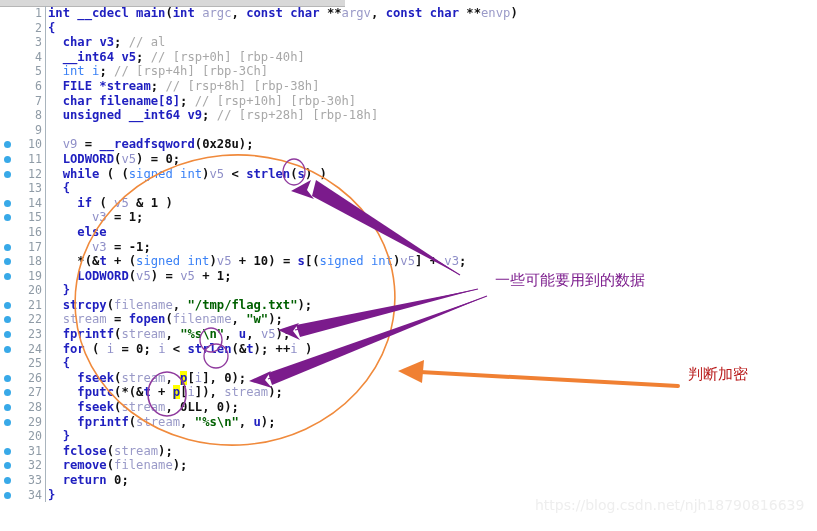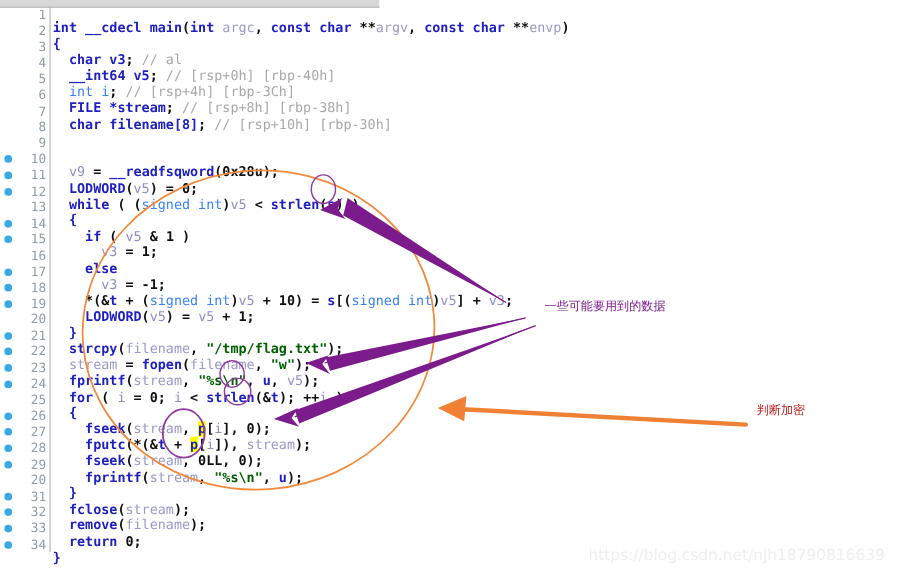--- a/index.html
+++ b/index.html
@@ -79,21 +79,21 @@
     left: 4px;
     top: 4px;
     width: 7px;
     height: 7px;
     border-radius: 50%;
     background: #38a9e8;
   }
   .code {
     position: absolute;
     left: 48px;
-    top: 12px;
+    top: 0;
     height: 14.6px;
   }
 
   
   .kw    { color: #2020c0; font-weight: bold; }   
   .fn    { color: #2020c0; font-weight: bold; }   
   .var   { color: #8f8fc8; text-align: right; }                      
   .gvar  { color: #9a9ac8; }                      
   .cmt   { color: #a8a8a8; }                      
   .str   { color: #006000; font-weight: bold; }   
@@ -105,21 +105,21 @@
   
   #overlay {
     position: absolute;
     left: 0; top: 0;
     width: 817px; height: 531px;
     pointer-events: none;
   }
   .cn-label {
     position: absolute;
     font-family: Liberation Serif, serif;
-    font-size: 11px;
+    font-size: 15px;
     white-space: nowrap;
   }
   #note-data   { color: #7b1b8c; left: 495px; top: 271px; }
   #note-crypto { color: #b91c1c; left: 688px; top: 365px; }
 
   #watermark {
     position: absolute;
     left: 535px;
     top: 497px;
     color: #eeeeee;
@@ -176,20 +176,21 @@
 
     <div class="line">
       <span class="gutter">7</span>
       <span class="gutter-sep"></span>
       <span class="code">  <span class="kw">char filename[8]</span><span class="pun">;</span> <span class="cmt">// [rsp+10h] [rbp-30h]</span></span>
     </div>
 
     <div class="line">
       <span class="gutter">8</span>
       <span class="gutter-sep"></span>
+      <span class="code">  <span class="kw">unsigned __int64 v9</span><span class="pun">;</span> <span class="cmt">// [rsp+28h] [rbp-18h]</span></span>
     </div>
 
     <div class="line">
       <span class="gutter">9</span>
       <span class="gutter-sep"></span>
       <span class="code"></span>
     </div>
 
     <div class="line">
       <span class="bp"></span>

